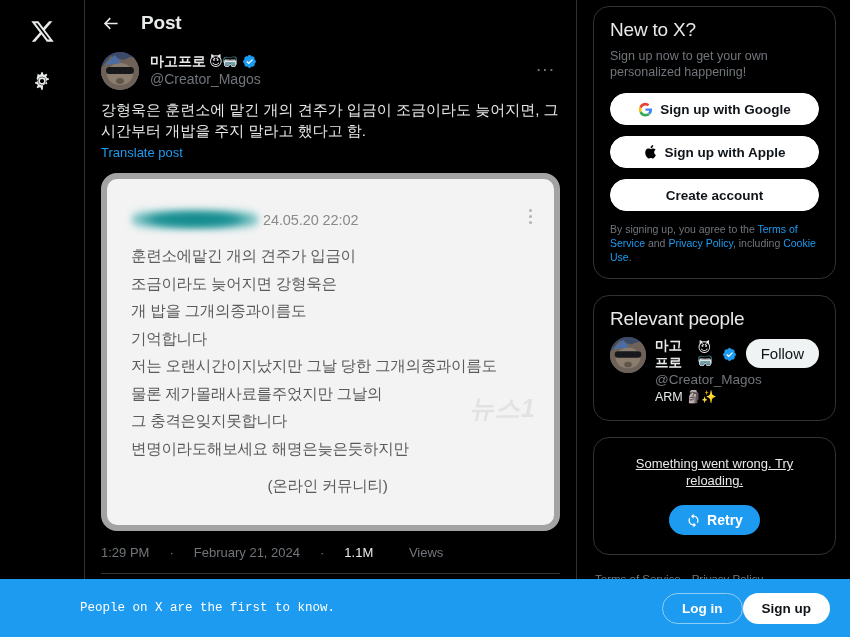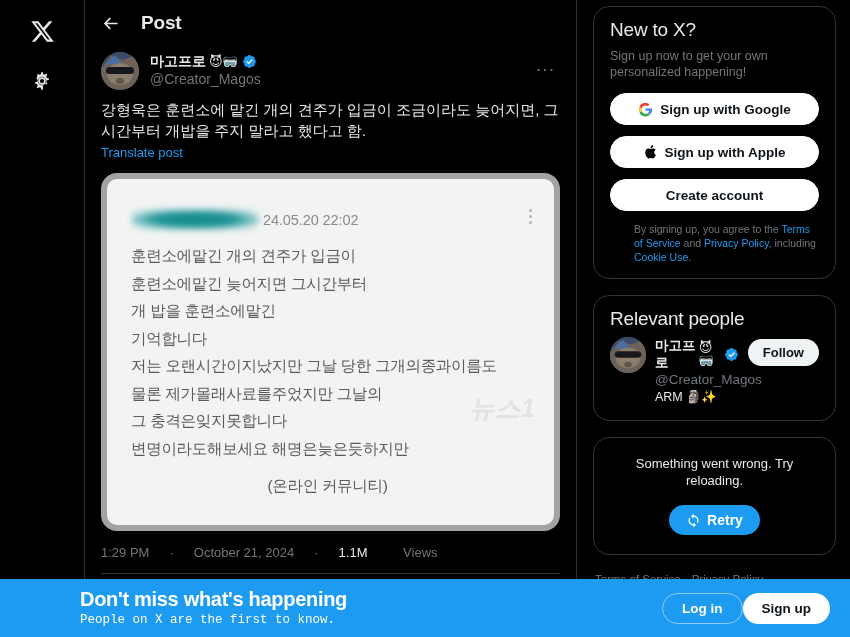--- a/index.html
+++ b/index.html
@@ -141,45 +141,45 @@
     letter-spacing: -0.2px; margin-bottom: 7px;
   }
   .panel-sub { color: #71767b; font-size: 12.5px; line-height: 16px; margin-bottom: 13px; }
   .auth-btn {
     height: 32px; border-radius: 999px; background: #fff; color: #0f1419;
     display: flex; align-items: center; justify-content: center; gap: 7px;
     font-size: 13.5px; font-weight: bold; cursor: pointer; margin-bottom: 11px;
     border: 1px solid #fff;
   }
   .legal {
-    color: #71767b; font-size: 10.5px; line-height: 14px; margin-top: 2px; margin-left: 24px;
+    color: #71767b; font-size: 10.5px; line-height: 14px; margin-top: 2px;
   }
   .legal a { color: #1d9bf0; text-decoration: none; cursor: pointer; }
 
   .person-row { display: flex; align-items: flex-start; gap: 9px; }
   .person-av {
     width: 36px; height: 36px; border-radius: 50%; flex: 0 0 36px;
     background: #2b3a52; overflow: hidden; position: relative;
   }
   .person-meta { flex: 1; min-width: 0; }
   .person-name {
     color: #e7e9ea; font-size: 13.5px; font-weight: bold;
     display: flex; align-items: center; gap: 2px; line-height: 17px;
   }
   .person-handle { color: #71767b; font-size: 13.5px; line-height: 17px; }
   .person-bio { color: #e7e9ea; font-size: 12.5px; line-height: 17px; margin-top: 1px; }
   .follow-btn {
     background: #eff3f4; color: #0f1419; border-radius: 999px;
-    font-size: 13px; font-weight: bold; padding: 6px 15px;
+    font-size: 15px; font-weight: normal; padding: 6px 15px;
     cursor: pointer; flex: 0 0 auto; margin-top: 2px; border: none;
     font-family: inherit;
   }
 
   .err-panel { text-align: center; padding: 17px 14px 19px 14px; }
-  .err-text { color: #e7e9ea; font-size: 13px; margin-bottom: 16px; line-height: 17px; }
+  .err-text { color: #e7e9ea; font-size: 13px; margin-bottom: 16px; line-height: 17px; text-decoration: underline; }
   .retry-btn {
     background: #1d9bf0; color: #fff; border-radius: 999px;
     font-size: 14px; font-weight: bold; padding: 7px 17px;
     display: inline-flex; align-items: center; gap: 6px; cursor: pointer;
     border: none; font-family: inherit;
   }
 
   .footer-links {
     color: #71767b; font-size: 11.5px; line-height: 17px;
     display: flex; flex-wrap: wrap; gap: 0 11px; padding: 0 2px;
@@ -279,36 +279,36 @@
           <div class="blur-name"></div>
           <div class="shot-date">24.05.20 22:02</div>
           <div class="kebab">
             <i></i>
               <i></i>
               <i></i>
           </div>
         </div>
         <div class="shot-lines">
           <div class="shot-line">훈련소에맡긴 개의 견주가 입금이</div>
-          <div class="shot-line">훈련소에맡긴 늦어지면 그시간부터</div>
-          <div class="shot-line">개 밥을 훈련소에맡긴</div>
+          <div class="shot-line">조금이라도 늦어지면 강형욱은</div>
+          <div class="shot-line">개 밥을 그개의종과이름도</div>
           <div class="shot-line">기억합니다</div>
           <div class="shot-line">저는 오랜시간이지났지만 그날 당한 그개의종과이름도</div>
           <div class="shot-line">물론 제가몰래사료를주었지만 그날의</div>
           <div class="shot-line">그 충격은잊지못합니다</div>
           <div class="shot-line">변명이라도해보세요 해명은늦은듯하지만</div>
           <div class="shot-source">(온라인 커뮤니티)</div>
           <div class="watermark">뉴스1</div>
         </div>
       </div>
 
       <div class="post-stats">
         <span>1:29 PM</span>
         <span class="stats-sep">·</span>
-        <span>October 21, 2024</span>
+        <span>February 21, 2024</span>
         <span class="stats-sep">·</span>
         <b>1.1M</b>
         <span>&nbsp;</span>
         <span>Views</span>
       </div>
       <div class="post-divider"></div>
     </div>
   </main>
 
   <aside class="right-col">
@@ -388,21 +388,20 @@
       <span>Cookie Policy</span>
       <span>Accessibility</span>
       <span>Ads info</span>
       <span>More ···</span>
       <span class="footer-copy">© 2024 X Corp.</span>
     </div>
   </aside>
 
   <div class="bottom-banner">
     <div class="banner-texts">
-      <div class="banner-title">Don't miss what's happening</div>
       <div class="banner-sub">People on X are the first to know.</div>
     </div>
     <div class="banner-actions">
       <button class="btn-login">Log in</button>
       <button class="btn-signup">Sign up</button>
     </div>
   </div>
 
 </div>
 

